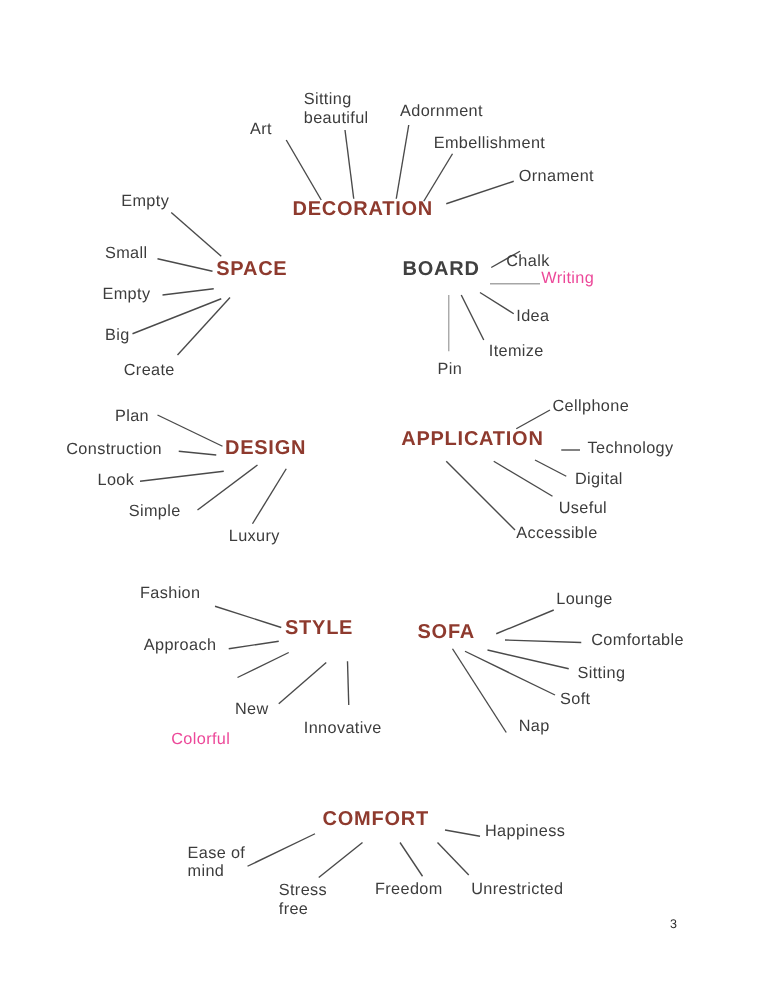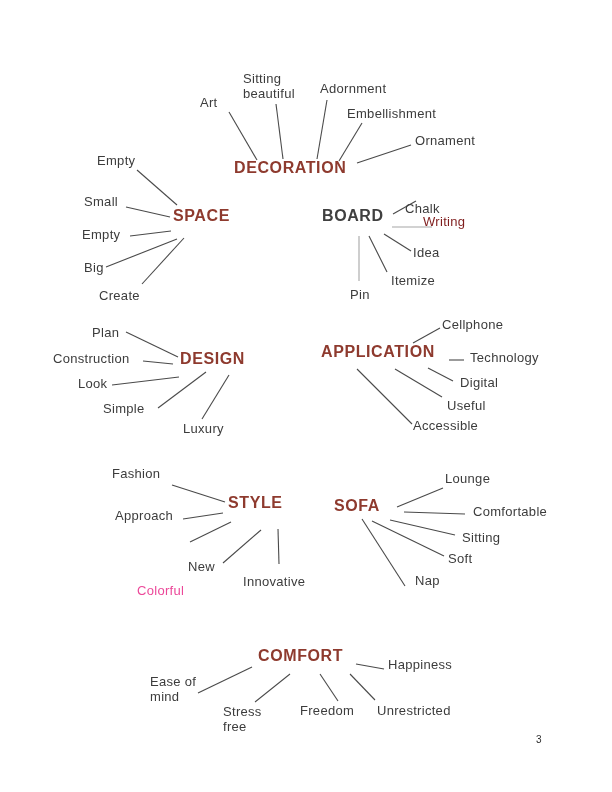--- a/index.html
+++ b/index.html
@@ -96,21 +96,21 @@
       <div class="spoke-label" style="left: 347px; top: 106px; color: rgb(60, 60, 60);">Embellishment</div>
       <div class="spoke-label" style="left: 415px; top: 133px; color: rgb(60, 60, 60);">Ornament</div>
       <div class="cluster-title" style="left: 173px; top: 208px; color: rgb(142, 58, 46);">SPACE</div>
       <div class="spoke-label" style="left: 97px; top: 153px; color: rgb(60, 60, 60);">Empty</div>
       <div class="spoke-label" style="left: 84px; top: 194px; color: rgb(60, 60, 60);">Small</div>
       <div class="spoke-label" style="left: 82px; top: 227px; color: rgb(60, 60, 60);">Empty</div>
       <div class="spoke-label" style="left: 84px; top: 260px; color: rgb(60, 60, 60);">Big</div>
       <div class="spoke-label" style="left: 99px; top: 288px; color: rgb(60, 60, 60);">Create</div>
       <div class="cluster-title" style="left: 322px; top: 208px; color: #404040;">BOARD</div>
       <div class="spoke-label" style="left: 405px; top: 181px; color: rgb(60, 60, 60); margin-top: 20px;">Chalk</div>
-      <div class="spoke-label" style="left: 423px; top: 214px; color: #7f1d1d; text-align: right;">Writing</div>
+      <div class="spoke-label" style="left: 433px; top: 214px; color: #ec4899; text-align: right;">Writing</div>
       <div class="spoke-label" style="left: 413px; top: 245px; color: rgb(60, 60, 60);">Idea</div>
       <div class="spoke-label" style="left: 391px; top: 273px; color: rgb(60, 60, 60);">Itemize</div>
       <div class="spoke-label" style="left: 350px; top: 287px; color: rgb(60, 60, 60);">Pin</div>
       <div class="cluster-title" style="left: 180px; top: 351px; color: rgb(142, 58, 46);">DESIGN</div>
       <div class="spoke-label" style="left: 92px; top: 325px; color: rgb(60, 60, 60);">Plan</div>
       <div class="spoke-label" style="left: 53px; top: 351px; color: rgb(60, 60, 60);">Construction</div>
       <div class="spoke-label" style="left: 78px; top: 376px; color: rgb(60, 60, 60);">Look</div>
       <div class="spoke-label" style="left: 103px; top: 401px; color: rgb(60, 60, 60);">Simple</div>
       <div class="spoke-label" style="left: 183px; top: 421px; color: rgb(60, 60, 60);">Luxury</div>
       <div class="cluster-title" style="left: 321px; top: 344px; color: rgb(142, 58, 46);">APPLICATION</div>

